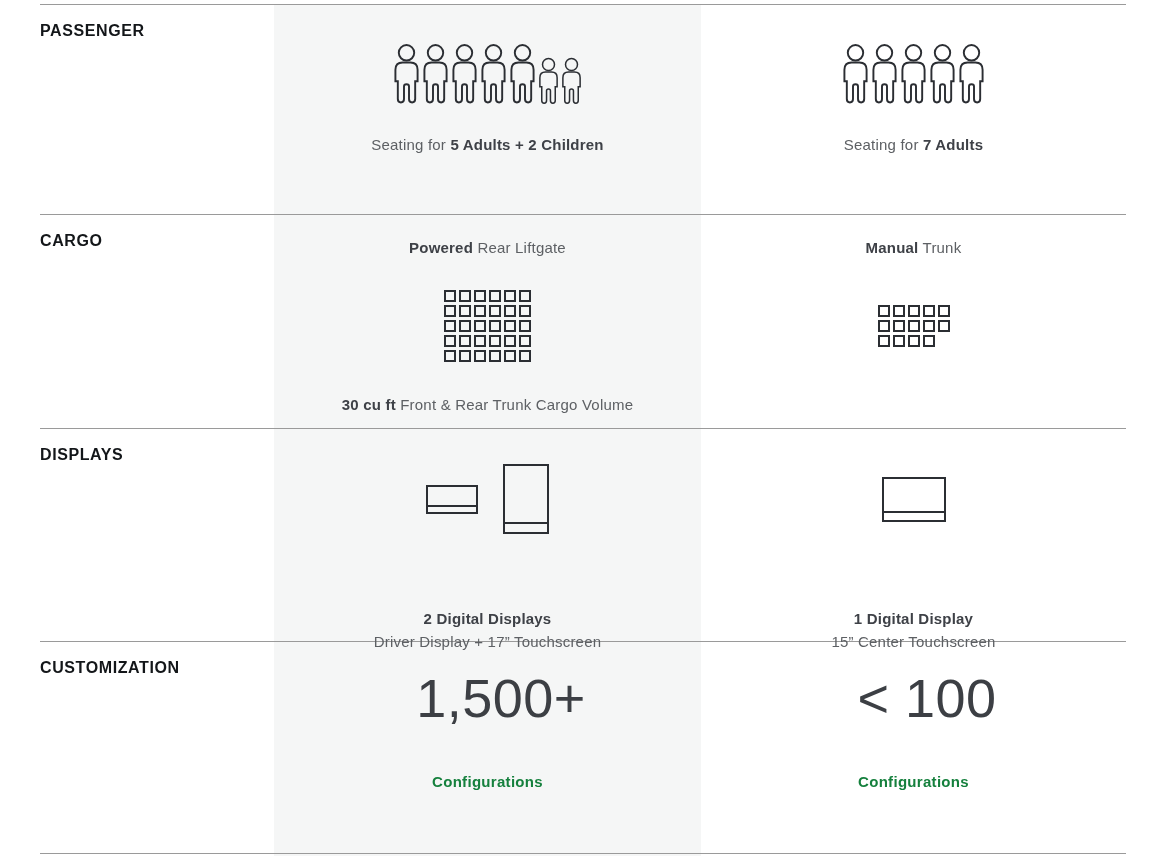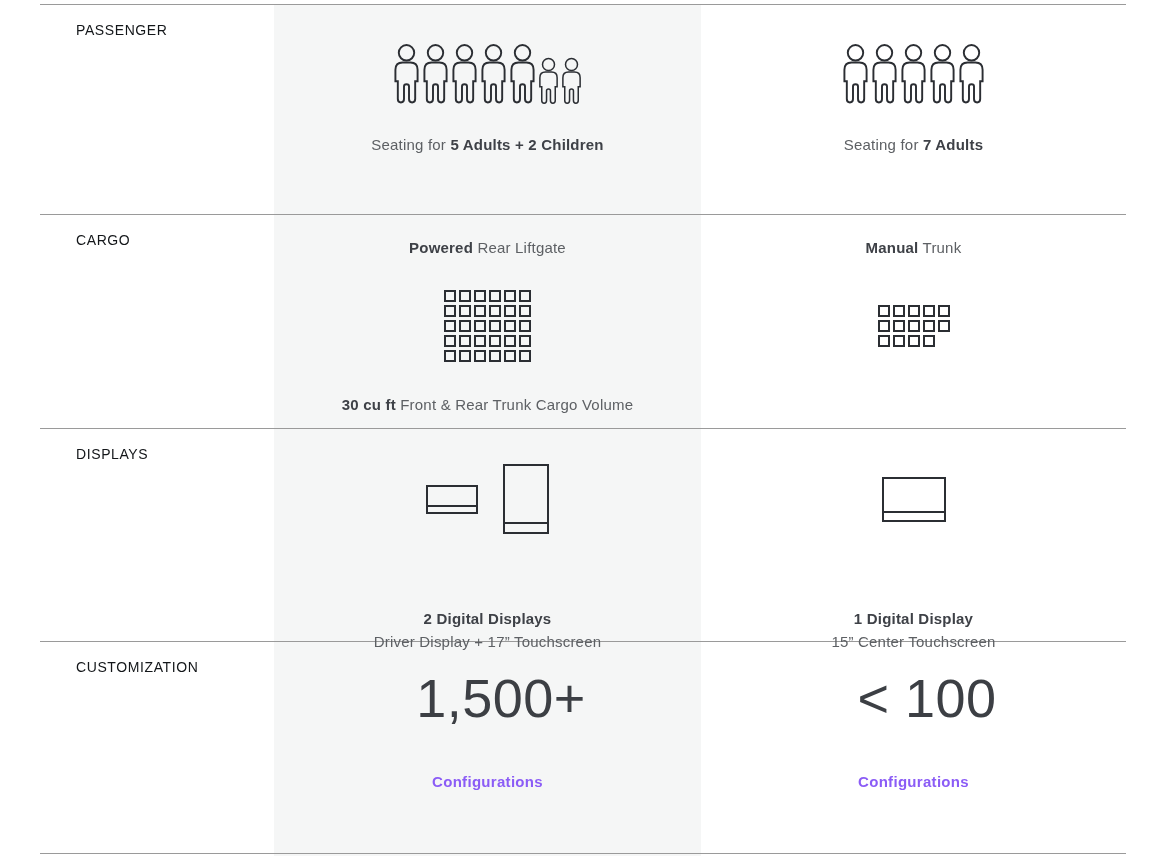--- a/index.html
+++ b/index.html
@@ -31,24 +31,23 @@
     grid-template-columns: 234px 427px 425px;
     border-top: 1px solid #9a9a9a;
   }
   .row-passenger      { height: 210px; }
   .row-cargo          { height: 214px; }
   .row-displays       { height: 213px; }
   .row-customization  { height: 212px; }
 
   .label-cell { padding-top: 17px; }
   .row-label {
-    font-size: 14px; font-weight: 400;
+    font-size: 16px; font-weight: 700;
     letter-spacing: 0.6px;
     color: #131619;
-    margin-left: 36px;
   }
 
   .cell {
     display: flex; flex-direction: column; align-items: center;
     text-align: center;
   }
 
   
   .people-cell { padding-top: 38px; }
   .people-row { display: flex; align-items: flex-end; gap: 2px; height: 62px; }
@@ -105,21 +104,21 @@
     margin-top: 26px;
     font-size: 54px; line-height: 60px;
     font-weight: 300;
     color: #3c3f44;
     letter-spacing: 0.5px;
     margin-left: 27px;
   }
   .config-caption {
     margin-top: 45px;
     font-size: 15px; font-weight: 700;
-    color: #8b5cf6; letter-spacing: 0.3px; text-align: right;
+    color: #15803d; letter-spacing: 0.3px; text-align: right;
   }
 </style>
 </head>
 <body>
 
 <svg width="0" height="0" style="position:absolute" aria-hidden="true">
   <defs>
     <g id="person-shape" fill="none" stroke="#2b2e33" stroke-width="2">
       <circle cx="14" cy="10" r="8"></circle>
       <path d="M2.5,27.5 Q2.5,20 10,20 L18,20 Q25.5,20 25.5,27.5 L25.5,39.5 L23,39.5 L23,58 Q23,61.5 19.8,61.5 Q16.6,61.5 16.6,58 L16.6,45 Q16.6,42.6 14,42.6 Q11.4,42.6 11.4,45 L11.4,58 Q11.4,61.5 8.2,61.5 Q5,61.5 5,58 L5,39.5 L2.5,39.5 Z"></path>

